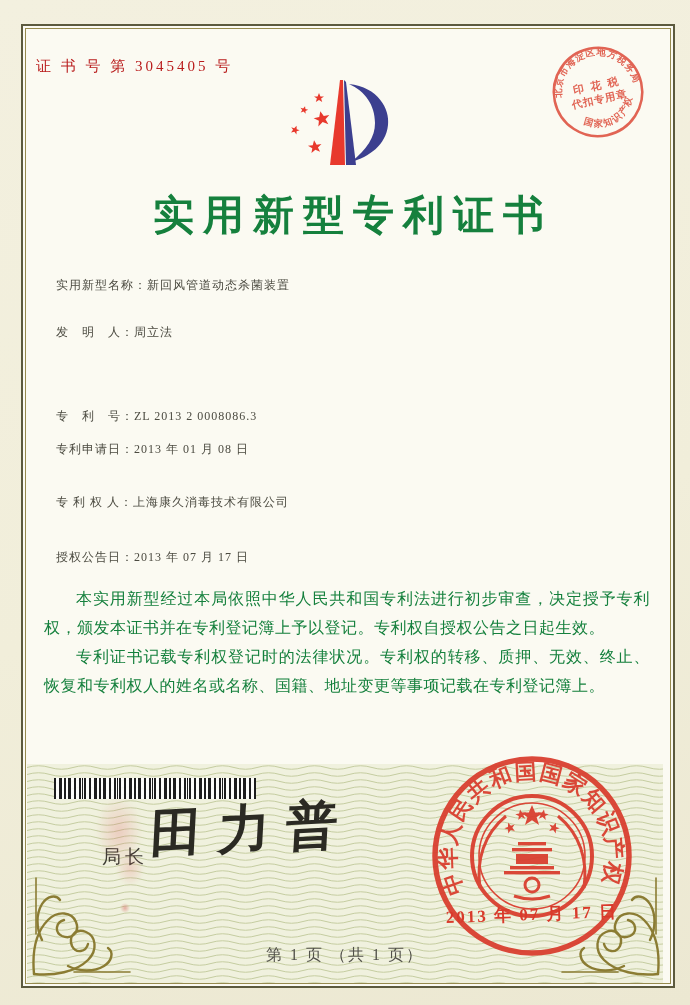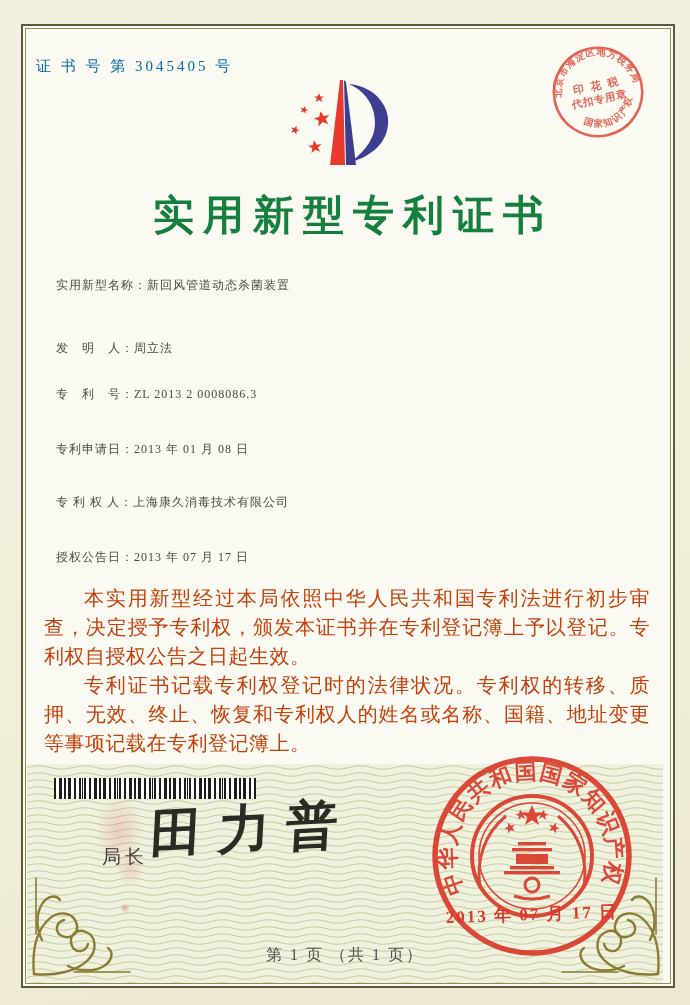--- a/index.html
+++ b/index.html
@@ -11,33 +11,33 @@
   .frame-outer{
     position:absolute;left:21px;top:24px;width:650px;height:960px;
     border:2px solid #5c5a3e;background:#fbfaf2;
   }
   .frame-inner{
     position:absolute;inset:2px;border:1px solid #968a4e;
   }
   .band{position:absolute;left:27px;top:764px;width:636px;height:219px;background:#f0f1de;}
   .band svg{display:block;}
   .cert-number{
-    position:absolute;left:36px;top:57px;font-size:15px;letter-spacing:3px;color:#0369a1;
+    position:absolute;left:36px;top:57px;font-size:15px;letter-spacing:3px;color:#b91c1c;
   }
   .logo{position:absolute;left:277px;top:77px;}
   .title{
     position:absolute;left:0;top:180px;width:690px;margin:8px;text-align:center;
     font-size:41px;font-weight:600;letter-spacing:9px;color:#15803d;
   }
   .field{position:absolute;left:56px;font-size:12px;color:#4b4a40;letter-spacing:1px;white-space:nowrap;}
-  .f0{top:277px}.f1{top:340px}.f2{top:386px}.f3{top:441px}.f4{top:494px}.f5{top:549px}
+  .f0{top:277px}.f1{top:324px}.f2{top:408px}.f3{top:441px}.f4{top:494px}.f5{top:549px}
   .paragraphs{position:absolute;left:44px;top:584px;width:606px;}
   .paragraphs p{
-    margin:0;font-size:20px;line-height:29px;text-indent:2em;text-align:justify;
-    color:#c2410c;letter-spacing:0.5px;
+    margin:0;font-size:16px;line-height:29px;text-indent:2em;text-align:justify;
+    color:#15803d;letter-spacing:0.5px;
   }
   .barcode{
     position:absolute;left:54px;top:778px;width:202px;height:21px;background:#fff;
     background:
       repeating-linear-gradient(90deg,#1c1c1c 0 2px,rgba(0,0,0,0) 2px 5px),
       repeating-linear-gradient(90deg,#1c1c1c 0 1px,rgba(255,255,255,.9) 1px 7px);
   }
   .juzhang{position:absolute;left:102px;top:844px;font-size:19px;color:#3c3b33;letter-spacing:4px;}
   .signature{
     position:absolute;left:150px;top:793px;width:260px;font-size:52px;font-weight:700;

